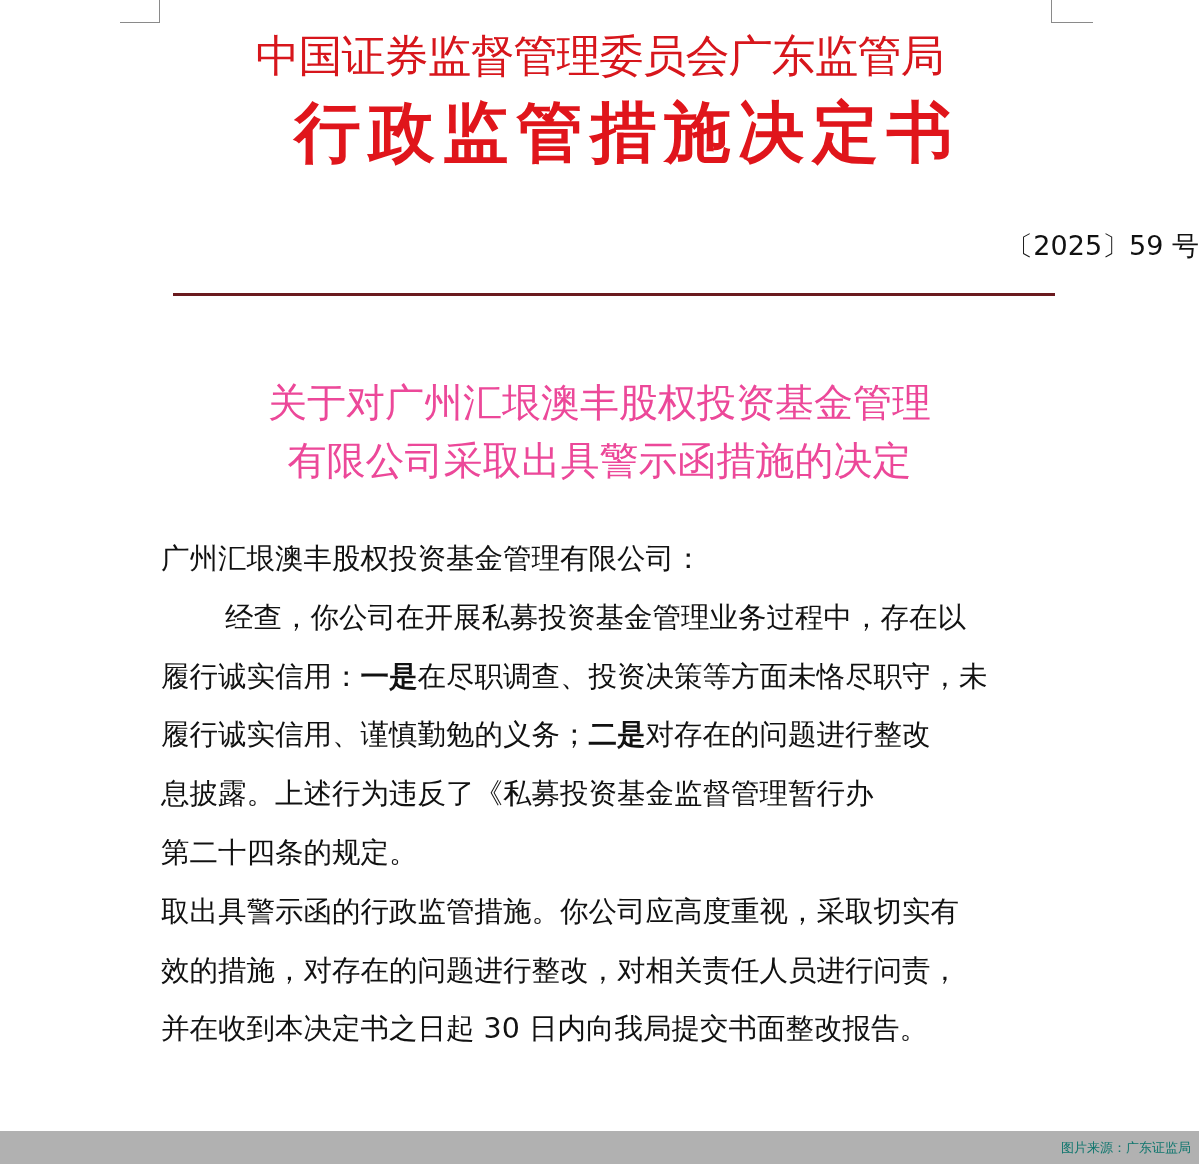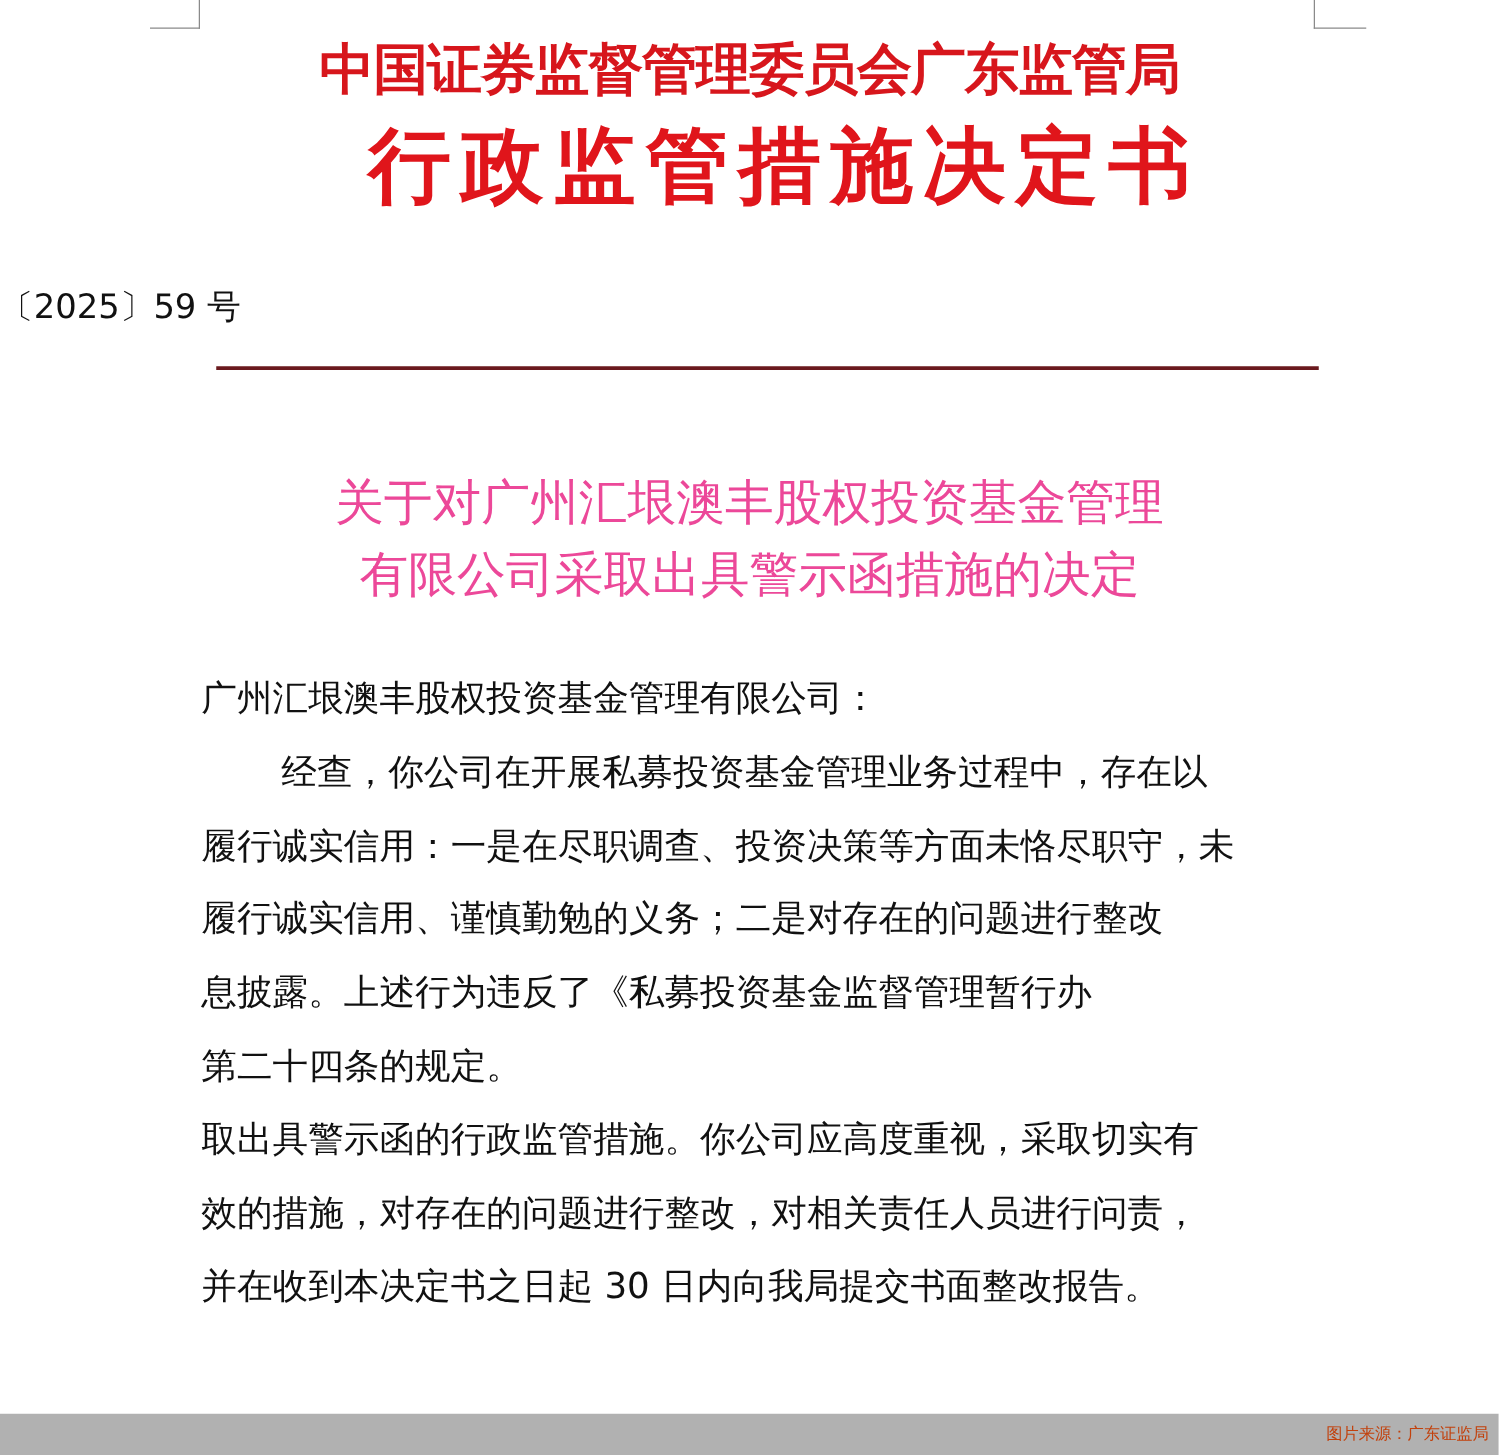--- a/index.html
+++ b/index.html
@@ -8,56 +8,56 @@
     background: #ffffff;
     font-family: "DejaVu Sans", "Liberation Sans", sans-serif;
     color: #111111;
   }
   .corner { position: absolute; border-color: #8a8a8a; border-style: solid; border-width: 0; }
   .corner-left { left: 120px; top: 0; width: 39px; height: 22px; border-right-width: 1.5px; border-bottom-width: 1.5px; }
   .corner-right { left: 1051px; top: 0; width: 41px; height: 22px; border-left-width: 1.5px; border-bottom-width: 1.5px; }
 
   .header-org {
     position: absolute; left: 0; width: 1199px; top: 28px; text-align: center;
-    font-size: 44px; font-weight: bold; color: #d7161c; letter-spacing: -1px;
+    font-size: 44px; font-weight: normal; color: #d7161c; letter-spacing: -1px;
     line-height: 56px;
   }
   .header-doc {
     position: absolute; left: 0; width: 1199px; top: 92px; text-align: center;
     font-size: 66px; font-weight: bold; color: #e0151b; letter-spacing: 8px;
     line-height: 82px;
     padding-left: 28px;
   }
   .doc-number {
-    position: absolute; left: 0; width: 1199px; top: 226px; text-align: left;
+    position: absolute; left: 0; width: 1199px; top: 226px; text-align: right;
     font-size: 27px; color: #111; line-height: 40px;
   }
   .red-rule {
     position: absolute; left: 173px; top: 293px; width: 882px; height: 3px;
     background: #6a1a1e;
   }
   .title {
     position: absolute; left: 0; width: 1199px; top: 374px; text-align: center;
     font-size: 39px; color: #ec4899; line-height: 58px; letter-spacing: 0px;
   }
   .body {
     position: absolute; left: 161px; top: 530px; width: 895px;
     font-size: 28.5px; line-height: 58.8px; color: #111;
   }
   .body p { margin: 0; text-align: justify; text-align-last: left; }
   .indent { text-indent: 64px; }
-  .body b { font-weight: normal; }
+  .body b { font-weight: bold; }
 
   .caption-bar {
     position: absolute; left: 0; top: 1131px; width: 1199px; height: 33px;
     background: rgba(140,140,140,0.68);
   }
   .caption-text {
     position: absolute; right: 8px; top: 1131px; height: 19px; line-height: 33px;
-    font-size: 13px; color: #c2410c;
+    font-size: 13px; color: #0f766e;
   }
 </style>
 </head>
 <body>
 
 <div class="corner corner-left"></div>
 <div class="corner corner-right"></div>
 
 <div class="header-org">中国证券监督管理委员会广东监管局</div>
 <div class="header-doc">行政监管措施决定书</div>

